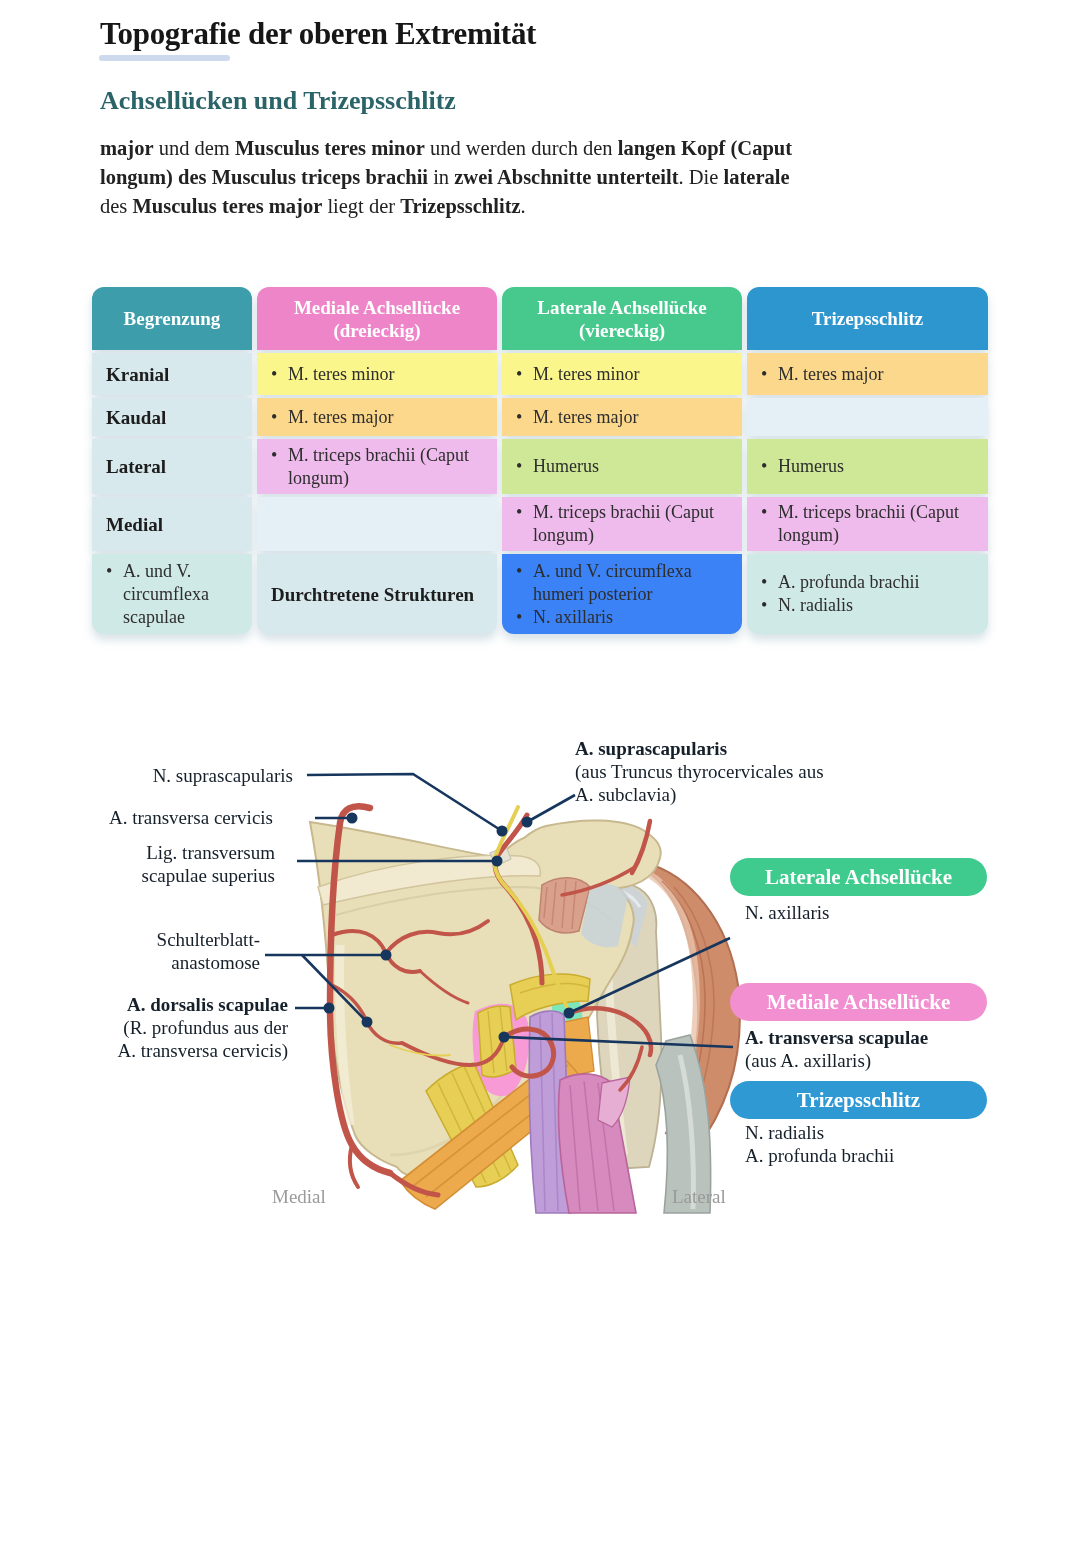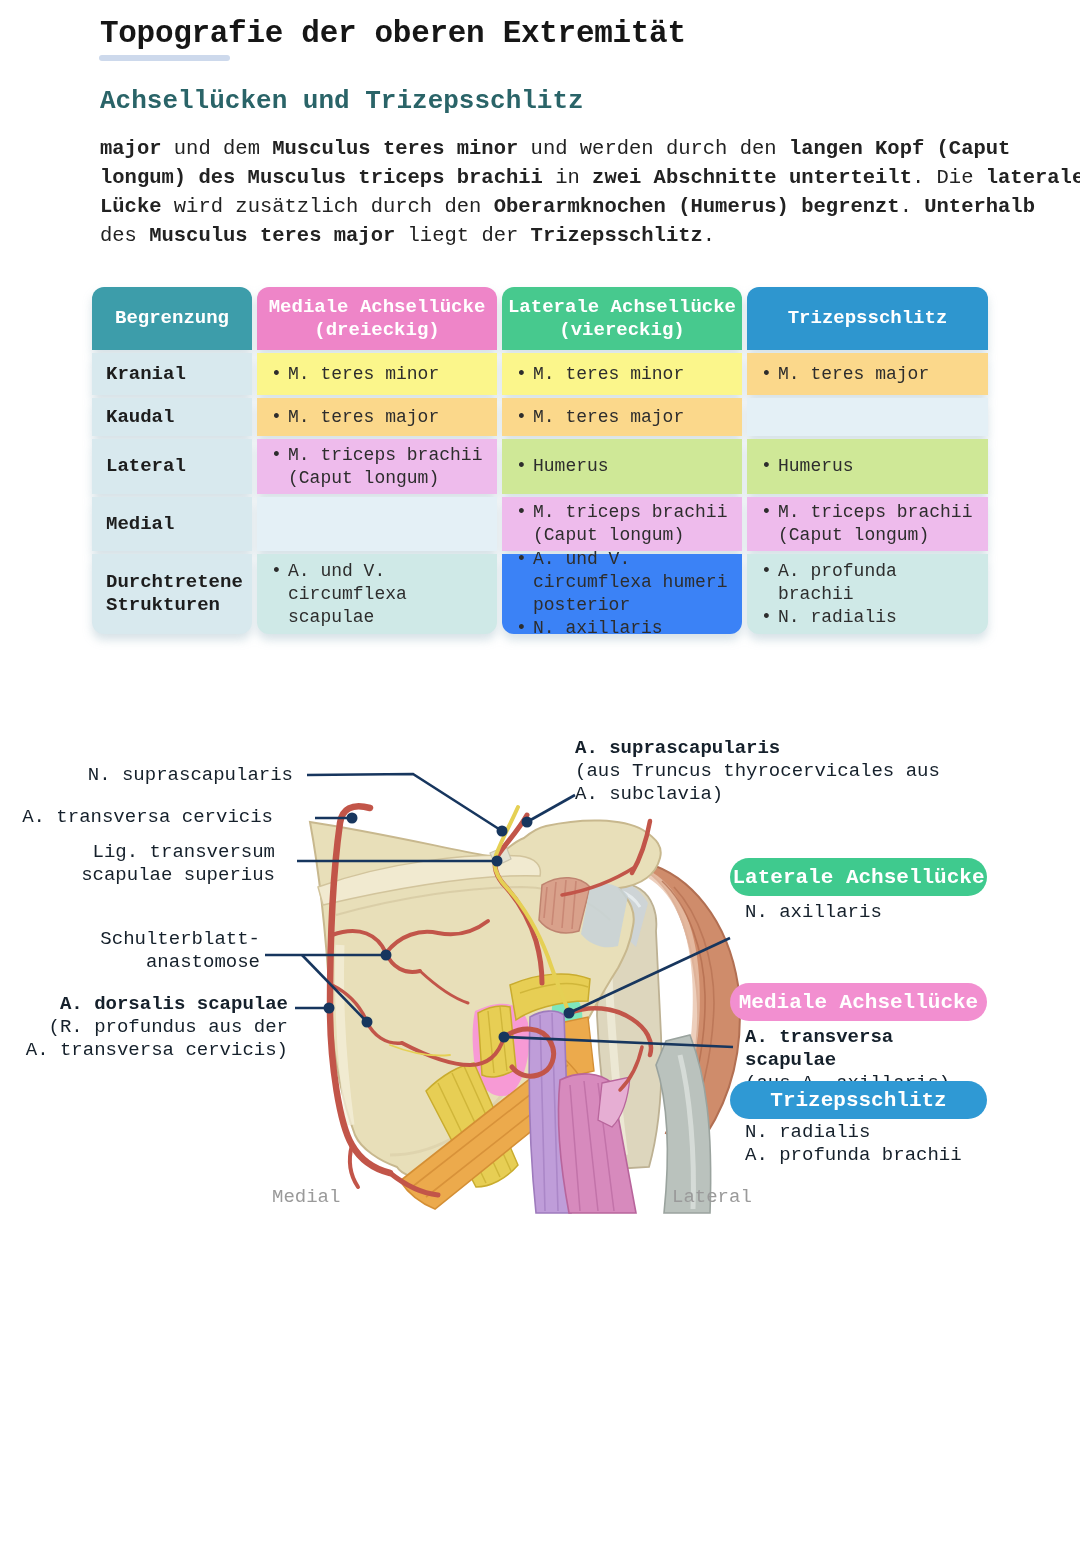--- a/index.html
+++ b/index.html
@@ -1,17 +1,17 @@
 <!DOCTYPE html>
 <html><head>
 <meta charset="utf-8">
 <style>
   html,body{margin:0;padding:0;background:#fff;}
   #page{position:relative;width:1080px;height:1368px;background:#ffffff;overflow:hidden;
-        font-family:Liberation Mono, monospace;color:#1f1f1f;}
+        font-family:Liberation Serif, serif;color:#1f1f1f;}
   .abs{position:absolute;}
   .b{font-weight:bold;}
 
   
   #doc-title{left:100px;top:16px;font-size:31px;font-weight:bold;letter-spacing:-.3px;color:#161616;}
   #title-underline{left:99px;top:55px;width:131px;height:6px;background:#cdd9ec;border-radius:3px;}
   #section-heading{left:100px;top:86px;font-size:26px;font-weight:bold;color:#2a6468;}
 
   
   #intro{left:100px;top:134px;width:900px;font-size:20.5px;line-height:29px;color:#222;}
@@ -51,21 +51,20 @@
 
 <div id="page">
 
   <div id="doc-title" class="abs">Topografie der oberen Extremität</div>
   <div id="title-underline" class="abs"></div>
   <div id="section-heading" class="abs">Achsellücken und Trizepsschlitz</div>
 
   <div id="intro" class="abs">
       <div class="para-line"><span class="b">major</span><span> und dem </span><span class="b">Musculus teres minor</span><span> und werden durch den </span><span class="b">langen Kopf (Caput</span></div>
       <div class="para-line"><span class="b">longum) des Musculus triceps brachii</span><span> in </span><span class="b">zwei Abschnitte unterteilt</span><span>. Die </span><span class="b">laterale</span></div>
-      <div class="para-line"><span class="b">Lücke</span><span> wird zusätzlich durch den </span><span class="b">Oberarmknochen (Humerus) begrenzt</span><span>. </span><span class="b">Unterhalb</span></div>
       <div class="para-line"><span>des </span><span class="b">Musculus teres major</span><span> liegt der </span><span class="b">Trizepsschlitz</span><span>.</span></div>
     </div>
 
   <div id="table" class="abs">
       <div class="th" style="background: rgb(61, 157, 170);">
         <div>Begrenzung</div>
       </div>
       <div class="th" style="background: rgb(238, 133, 200);">
         <div>Mediale Achsellücke</div>
         <div>(dreieckig)</div>
@@ -106,24 +105,24 @@
         <div class="bullet-item">Humerus</div>
       </div>
       <div class="cell rowlabel" style="background: rgb(216, 233, 238);">Medial</div>
       <div class="cell" style="background: rgb(228, 240, 246);"></div>
       <div class="cell" style="background: rgb(238, 187, 236);">
         <div class="bullet-item">M. triceps brachii (Caput longum)</div>
       </div>
       <div class="cell" style="background: rgb(238, 187, 236);">
         <div class="bullet-item">M. triceps brachii (Caput longum)</div>
       </div>
-      <div class="cell rowlabel last-row" style="background: rgb(216, 233, 238);">Durchtretene Strukturen</div>
       <div class="cell last-row" style="background: rgb(207, 233, 231);">
         <div class="bullet-item">A. und V. circumflexa scapulae</div>
       </div>
+      <div class="cell rowlabel last-row" style="background: rgb(216, 233, 238);">Durchtretene Strukturen</div>
       <div class="cell last-row" style="background: #3b82f6;">
         <div class="bullet-item">A. und V. circumflexa humeri posterior</div>
         <div class="bullet-item">N. axillaris</div>
       </div>
       <div class="cell last-row" style="background: rgb(207, 233, 231);">
         <div class="bullet-item">A. profunda brachii</div>
         <div class="bullet-item">N. radialis</div>
       </div>
     </div>
 

